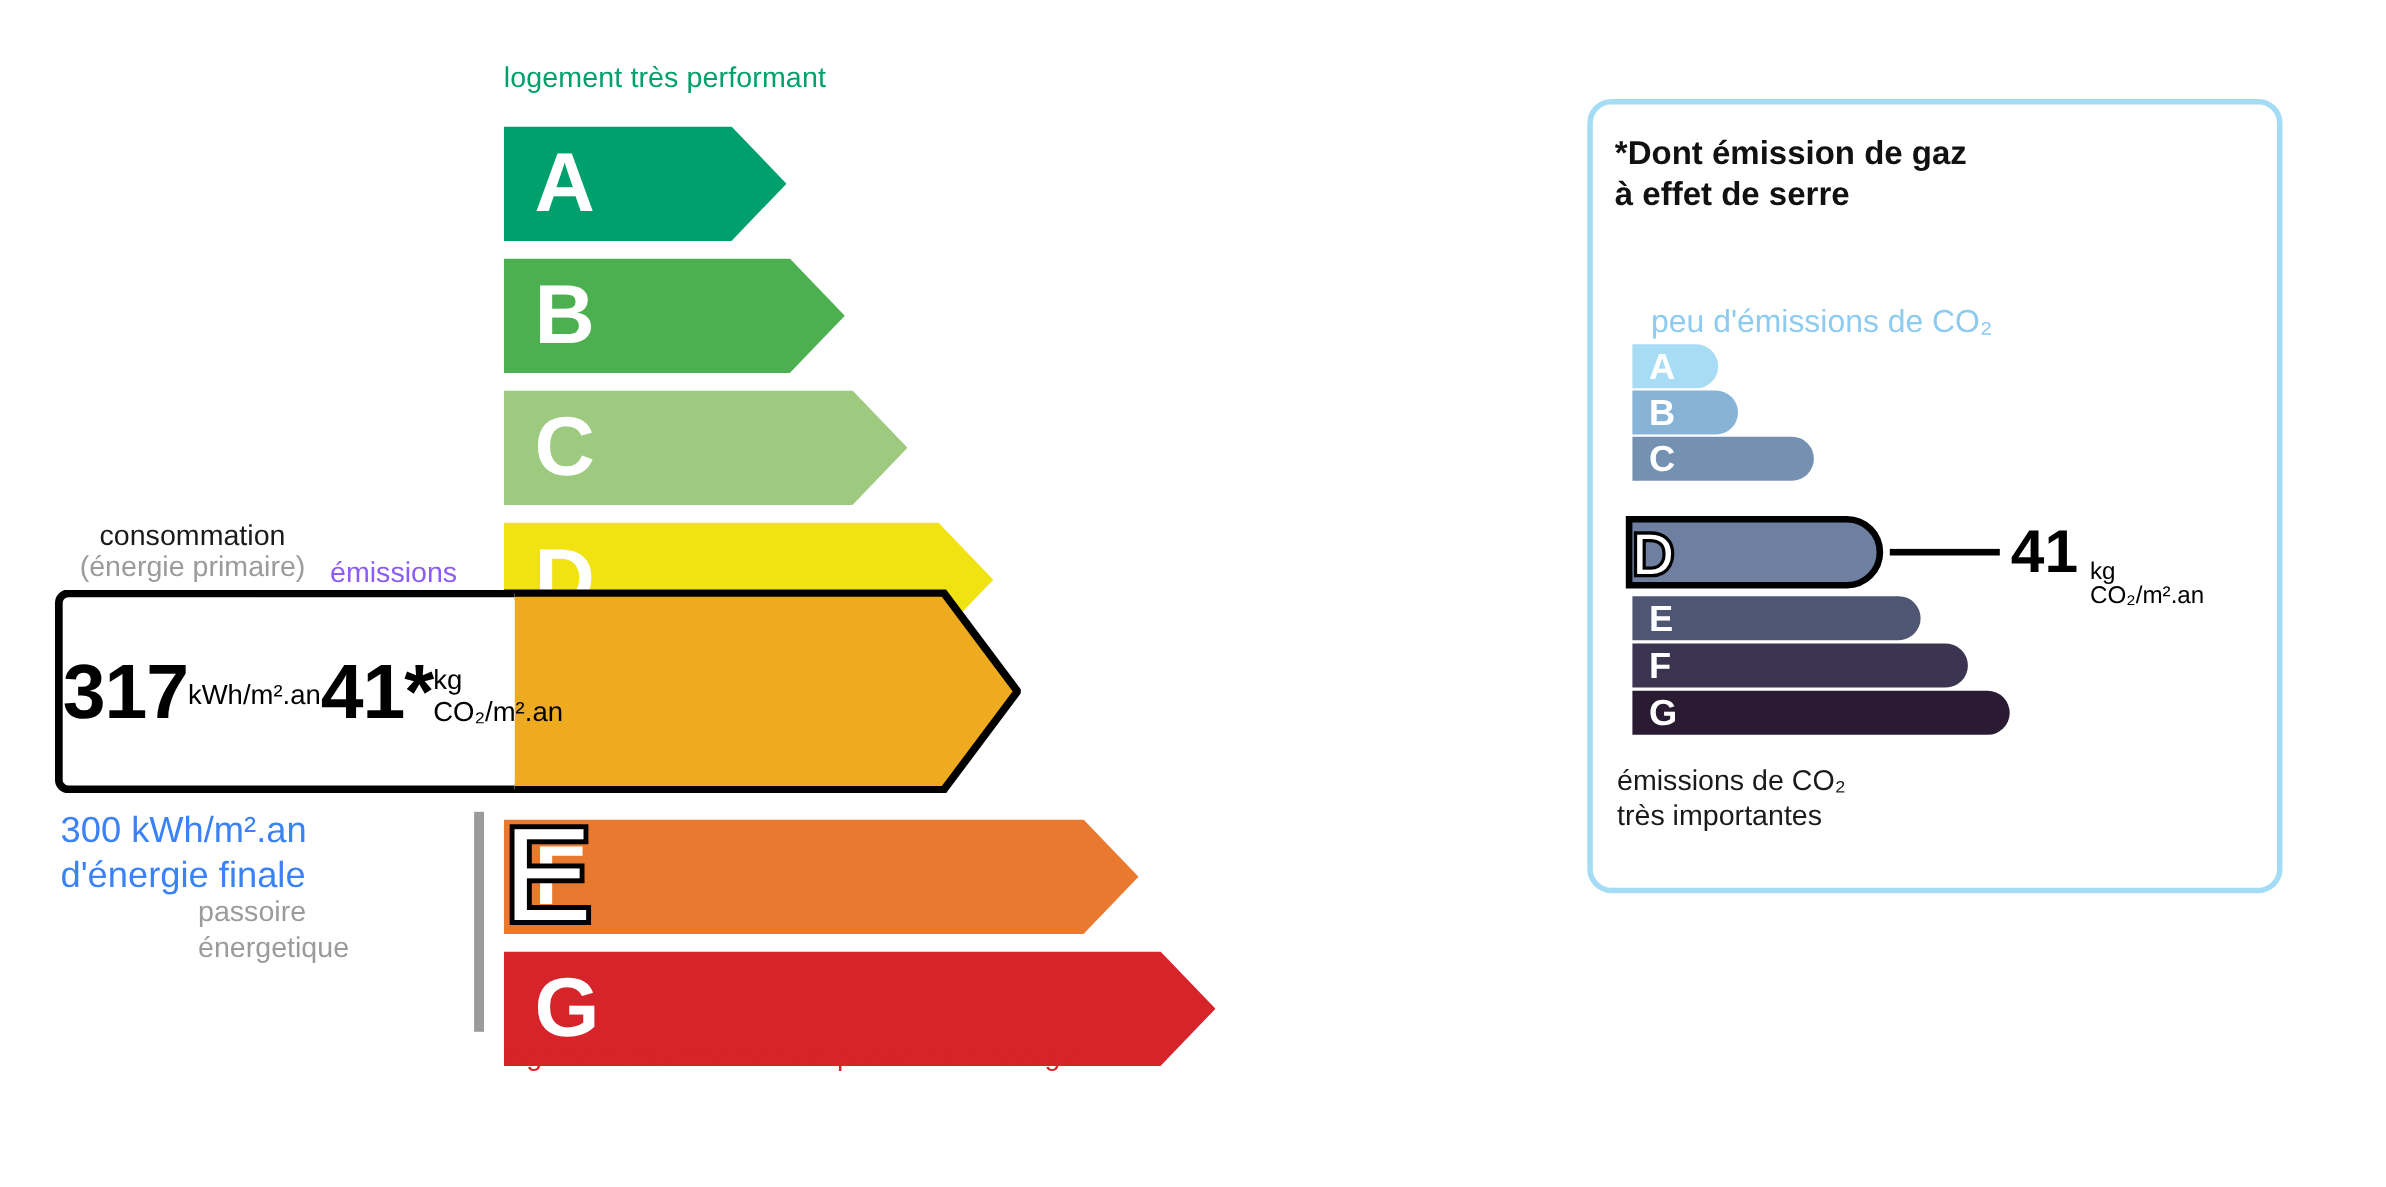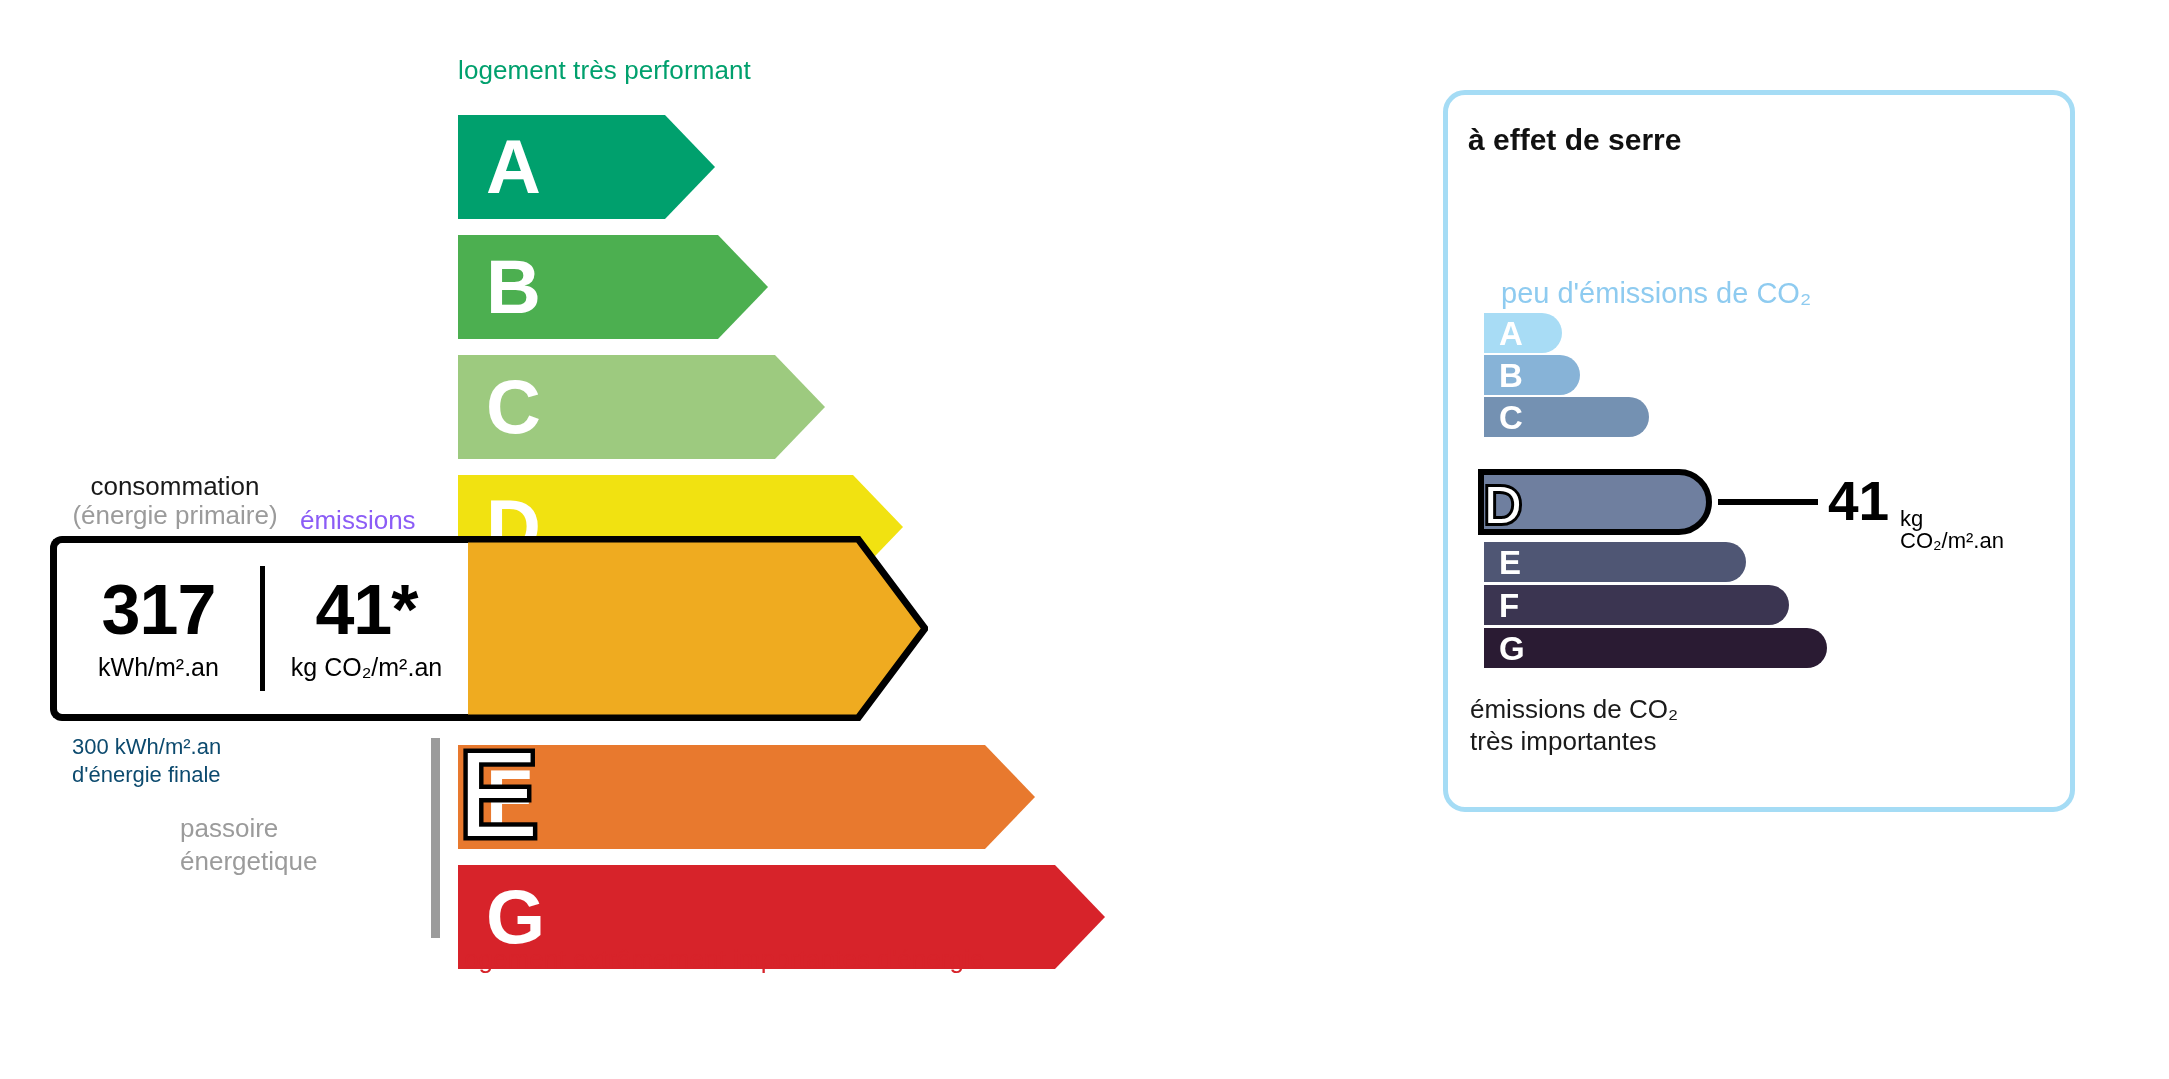--- a/index.html
+++ b/index.html
@@ -39,37 +39,37 @@
     -webkit-text-stroke:9px #000000;paint-order:stroke fill;
   }
 
   
   .valuebox{
     position:absolute;left:50px;top:536px;width:418px;height:185px;
     border:7px solid #000000;border-right:none;
     border-radius:12px 0 0 12px;background:#ffffff;box-sizing:border-box;
     display:flex;align-items:center;
   }
-  .vcell{flex:1;display:flex;flex-direction:column;align-items:center;justify-content:center;}
+  .vcell{flex:1;display:flex;align-items:center;justify-content:center;}
   .vcell .num{font-size:70px;font-weight:bold;color:#000;line-height:1;letter-spacing:-1px;}
   .vcell .unit{font-size:25px;color:#000;margin-top:8px;}
   .vdivider{width:5px;height:125px;background:#000;}
 
   .lbl-conso{
     position:absolute;left:60px;top:472px;width:230px;text-align:center;
     font-size:26px;color:#1a1a1a;line-height:1.12;
   }
   .lbl-conso .sub{color:#9b9b9b;display:block;}
   .lbl-emis{
     position:absolute;left:300px;top:505px;
     font-size:26px;color:#8b5cf6;
   }
   .lbl-final{
     position:absolute;left:55px;top:733px;
-    font-size:22px;color:#0c4a6e;line-height:1.25;margin-left:17px;
+    font-size:33px;color:#3b82f6;line-height:1.25;
   }
   .lbl-passoire{
     position:absolute;left:180px;top:812px;width:230px;text-align:left;
     font-size:26px;color:#9b9b9b;line-height:1.25;
   }
   .passoire-line{
     position:absolute;left:431px;top:738px;width:9px;height:200px;background:#9b9b9b;
   }
 
   
@@ -195,20 +195,21 @@
       <div>passoire</div>
       <div>énergetique</div>
     </div>
 
     <div class="bottom-caption">logement extrêmement importantes d'énergie</div>
   </div>
 
   <div class="co2panel"></div>
 
   <div class="co2title">
+    <div>*Dont émission de gaz</div>
     <div>à effet de serre</div>
   </div>
 
   <div class="co2top">peu d'émissions de CO₂</div>
 
   <div id="cbars-host">
       <div class="cbar" style="top: 313px; width: 78px; background: rgb(168, 220, 245);">
         <div class="cletter">A</div>
       </div>
       <div class="cbar" style="top: 355px; width: 96px; background: rgb(135, 179, 215);">

